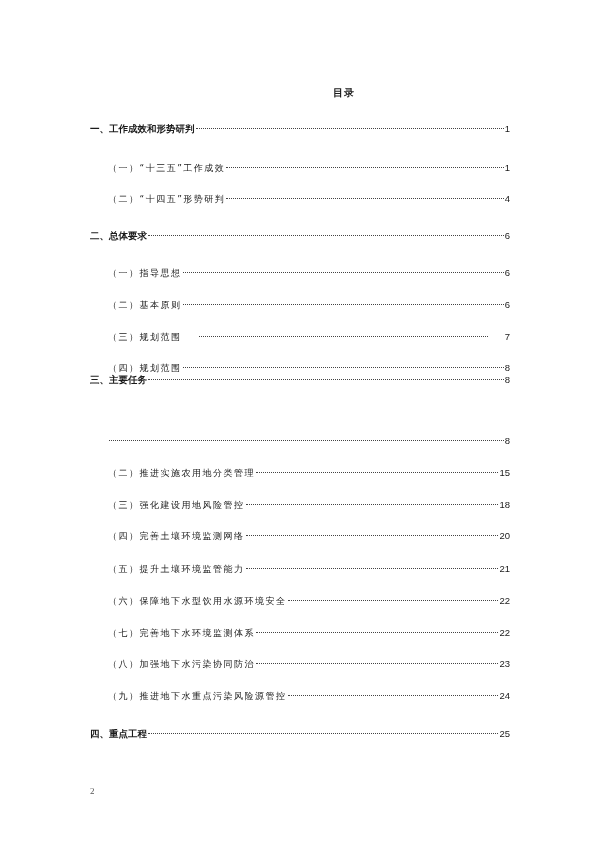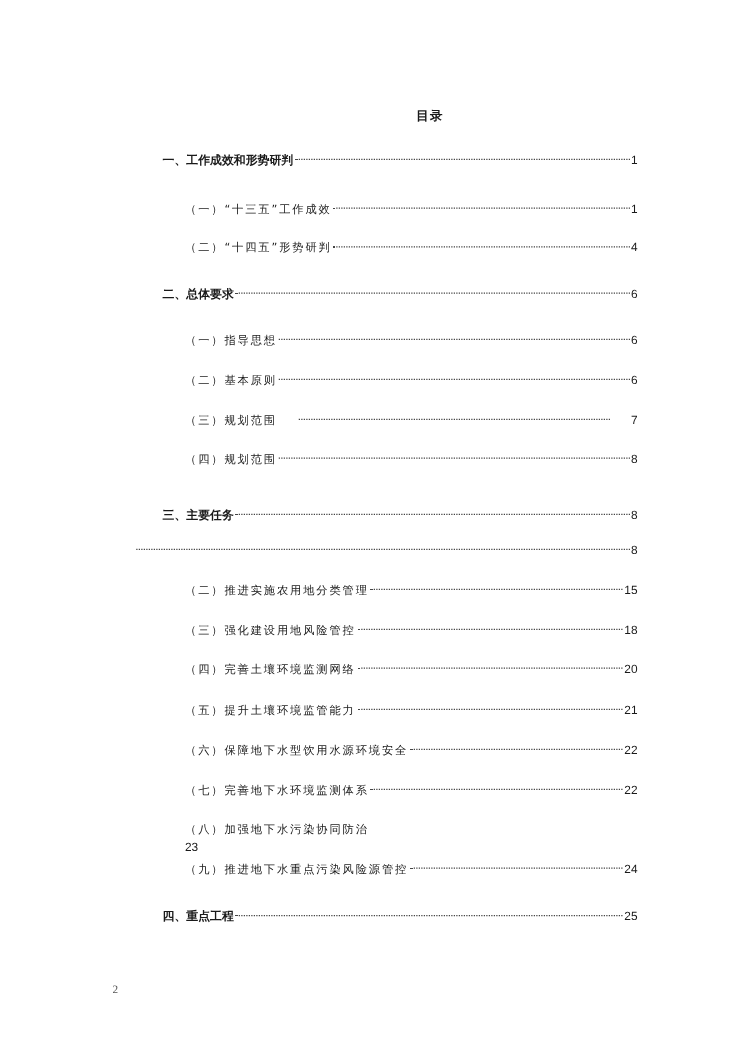--- a/index.html
+++ b/index.html
@@ -47,21 +47,20 @@
       font-size: 9.5px;
     }
     .toc-entry.level-2 {
       padding-left: 18px;
       width: 402px;
       letter-spacing: 1.5px;
     }
     .toc-label {
       white-space: nowrap;
       flex: 0 0 auto;
-      margin-left: 40px;
     }
     .toc-leader {
       flex: 1 1 auto;
       border-bottom: 1px dotted #444;
       margin: 0 1px;
       transform: translateY(-3px);
       height: 0;
     }
     .toc-page {
       flex: 0 0 auto;
@@ -119,21 +118,21 @@
       <div class="toc-entry level-2" style="top: 330px; gap: 16px;">
         <span class="toc-label">（三）规划范围</span>
         <span class="toc-leader"></span>
         <span class="toc-page">7</span>
       </div>
       <div class="toc-entry level-2" style="top: 361px;">
         <span class="toc-label">（四）规划范围</span>
         <span class="toc-leader"></span>
         <span class="toc-page">8</span>
       </div>
-      <div class="toc-entry level-1" style="top: 406px;">
+      <div class="toc-entry level-1" style="top: 373px;">
         <span class="toc-label">三、主要任务</span>
         <span class="toc-leader"></span>
         <span class="toc-page">8</span>
       </div>
       <div class="toc-entry level-2" style="top: 434px;">
         <span class="toc-leader"></span>
         <span class="toc-page">8</span>
       </div>
       <div class="toc-entry level-2" style="top: 466px;">
         <span class="toc-label">（二）推进实施农用地分类管理</span>
@@ -158,21 +157,21 @@
       <div class="toc-entry level-2" style="top: 594px;">
         <span class="toc-label">（六）保障地下水型饮用水源环境安全</span>
         <span class="toc-leader"></span>
         <span class="toc-page">22</span>
       </div>
       <div class="toc-entry level-2" style="top: 626px;">
         <span class="toc-label">（七）完善地下水环境监测体系</span>
         <span class="toc-leader"></span>
         <span class="toc-page">22</span>
       </div>
-      <div class="toc-entry level-2" style="top: 657px; flex-direction: column;">
+      <div class="toc-entry level-2" style="top: 657px;">
         <span class="toc-label">（八）加强地下水污染协同防治</span>
         <span class="toc-leader"></span>
         <span class="toc-page">23</span>
       </div>
       <div class="toc-entry level-2" style="top: 689px;">
         <span class="toc-label">（九）推进地下水重点污染风险源管控</span>
         <span class="toc-leader"></span>
         <span class="toc-page">24</span>
       </div>
       <div class="toc-entry level-1" style="top: 727px;">

